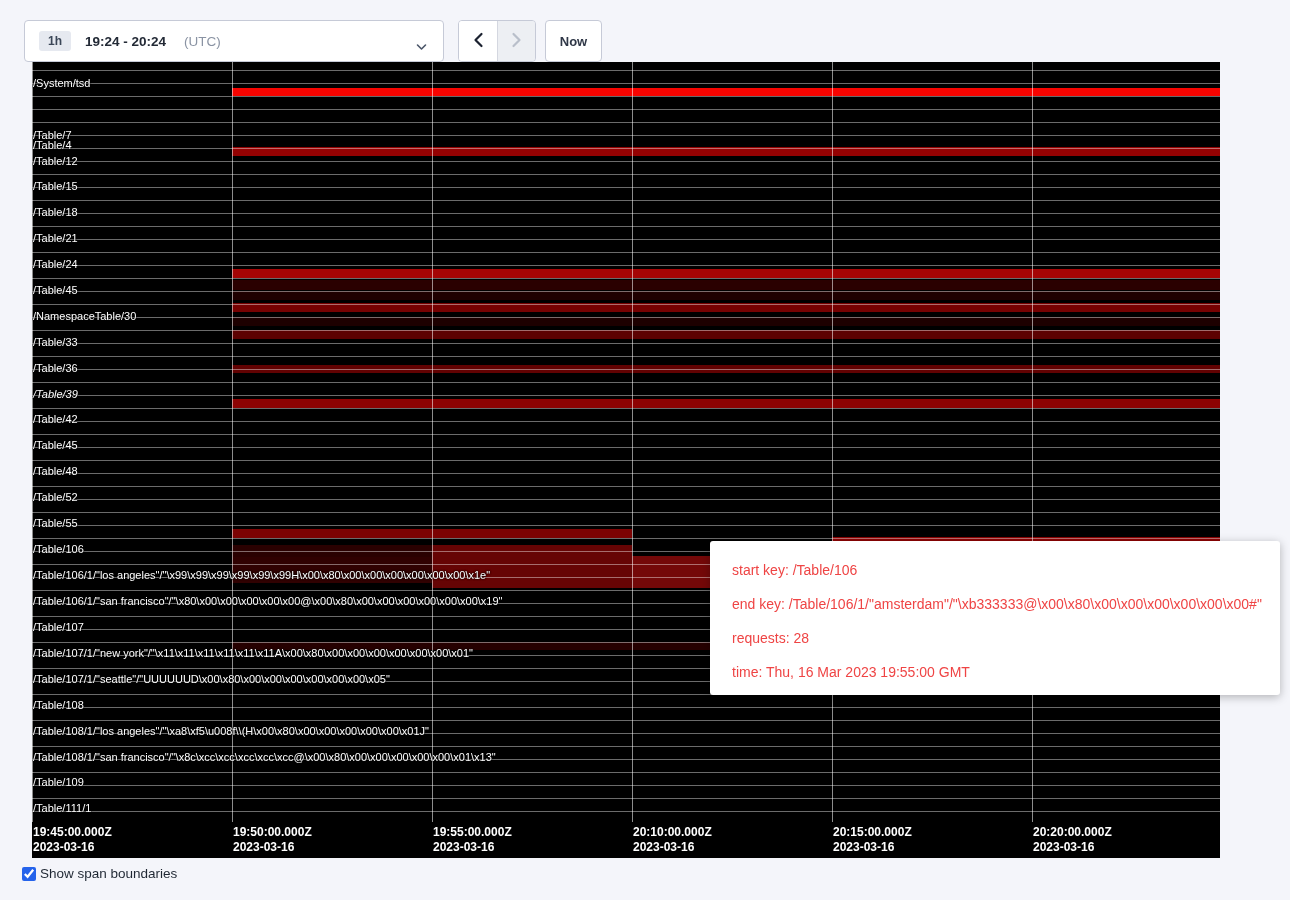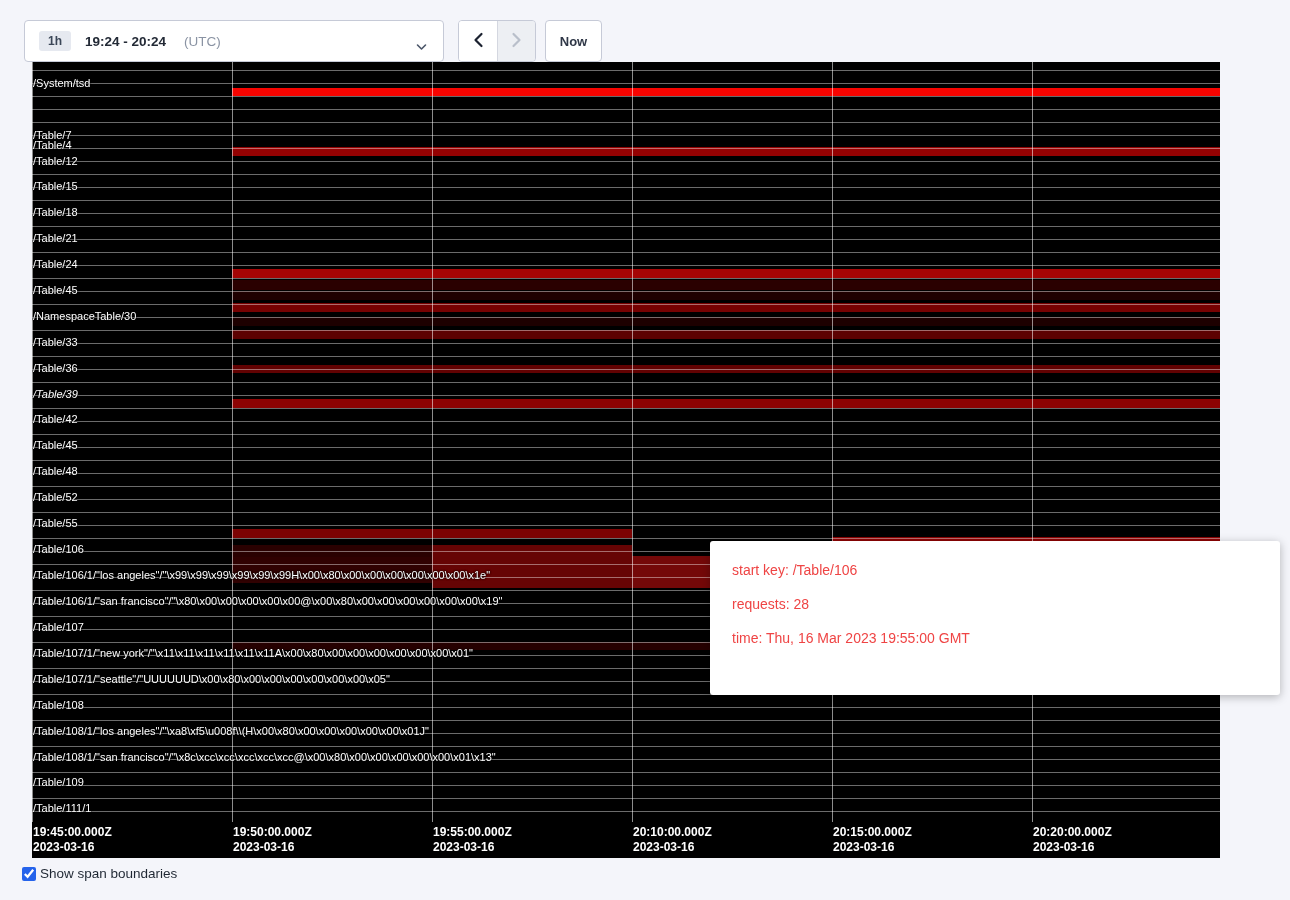--- a/index.html
+++ b/index.html
@@ -218,20 +218,21 @@
     <div class="axis-label" style="left: 601px; top: 763px;">20:10:00.000Z</div>
     <div class="axis-label" style="left: 601px; top: 778px;">2023-03-16</div>
     <div class="axis-label" style="left: 801px; top: 763px;">20:15:00.000Z</div>
     <div class="axis-label" style="left: 801px; top: 778px;">2023-03-16</div>
     <div class="axis-label" style="left: 1001px; top: 763px;">20:20:00.000Z</div>
     <div class="axis-label" style="left: 1001px; top: 778px;">2023-03-16</div>
   </div>
 
 <div class="tooltip">
   <p>start key: /Table/106</p>
+  <p>end key: /Table/106/1/"amsterdam"/"\xb333333@\x00\x80\x00\x00\x00\x00\x00\x00#"</p>
   <p>requests: 28</p>
   <p>time: Thu, 16 Mar 2023 19:55:00 GMT</p>
 </div>
 
 <div class="footer">
   <input type="checkbox" id="spanBoundaries" checked="" style="">
   <label for="spanBoundaries">Show span boundaries</label>
 </div>
 
 </body></html>

